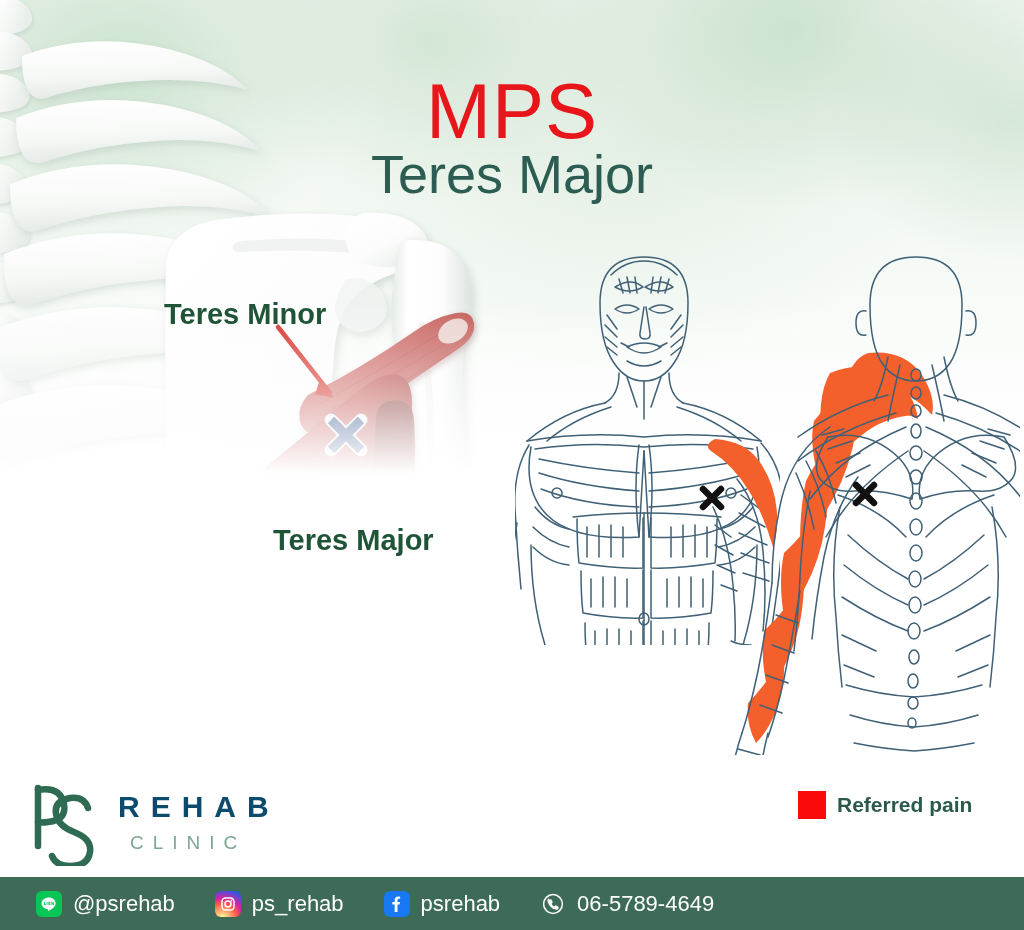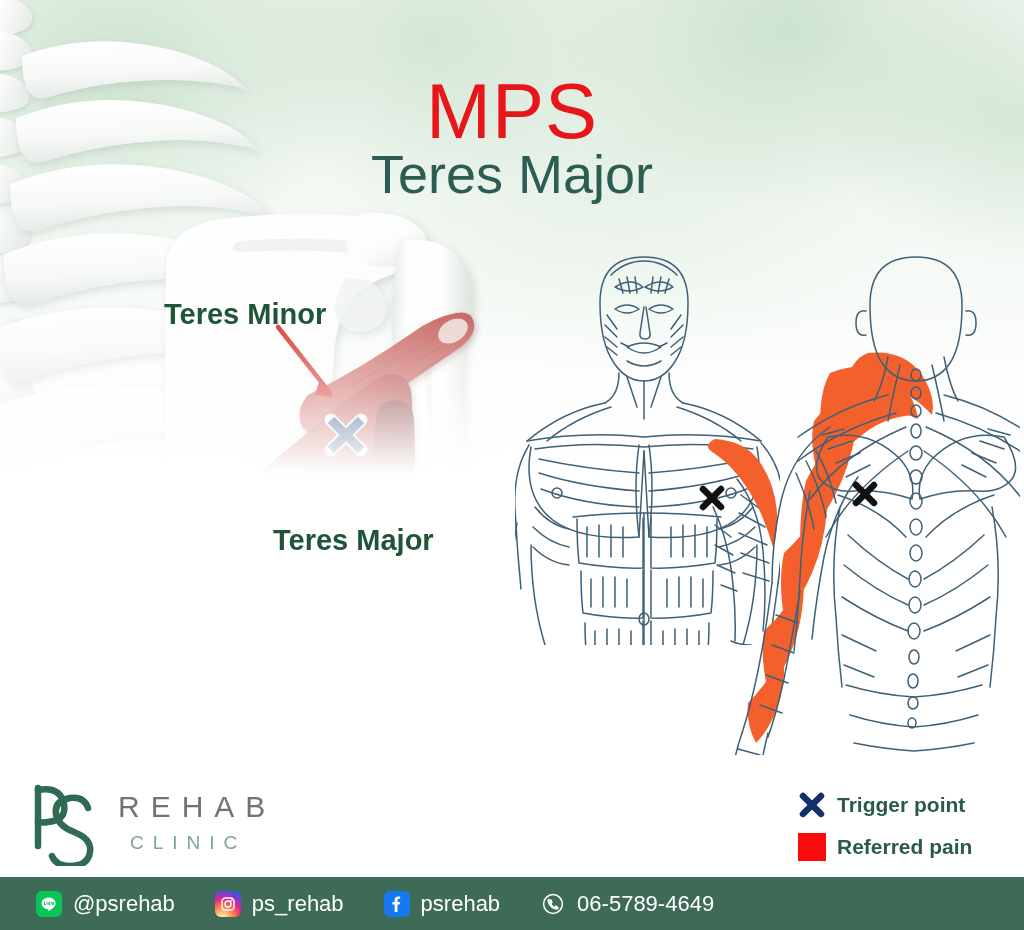--- a/index.html
+++ b/index.html
@@ -77,22 +77,22 @@
     color:#2b5a4c;
     white-space:nowrap;
   }
 
   
   .logo { position:absolute; left:26px; top:782px; width:280px; height:86px; }
   .logo-mark { position:absolute; left:0; top:0; width:76px; height:84px; }
   .logo-rehab {
     position:absolute; left:92px; top:8px;
     font-size:30px; letter-spacing:11px;
-    font-weight:400;
-    color:#737373;
+    font-weight:700;
+    color:#0c4a6e;
     white-space:nowrap;
   }
   .logo-clinic {
     position:absolute; left:104px; top:50px;
     font-size:19px; letter-spacing:9px;
     font-weight:400;
     color:#7fa692;
     white-space:nowrap;
   }
 
@@ -476,31 +476,20 @@
     </g>
   </svg>
 
   <div class="title-mps">MPS</div>
   <div class="title-sub">Teres Major</div>
 
   <div class="anat-label lbl-minor">Teres Minor</div>
   <div class="anat-label lbl-major">Teres Major</div>
 
   <div class="legend">
-    <div class="legend-row">
-      <span class="legend-mark">
-        <svg width="30" height="30" viewBox="0 0 30 30">
-          <g stroke="#14306b" stroke-width="6.5" stroke-linecap="round">
-            <line x1="6" y1="6" x2="24" y2="24"></line>
-            <line x1="24" y1="6" x2="6" y2="24"></line>
-          </g>
-        </svg>
-      </span>
-      <span class="legend-text">Trigger point</span>
-    </div>
     <div class="legend-row">
       <span class="legend-mark">
         <span class="legend-swatch"></span>
       </span>
       <span class="legend-text">Referred pain</span>
     </div>
   </div>
 
   <div class="logo">
     <svg class="logo-mark" viewBox="0 0 76 84">

